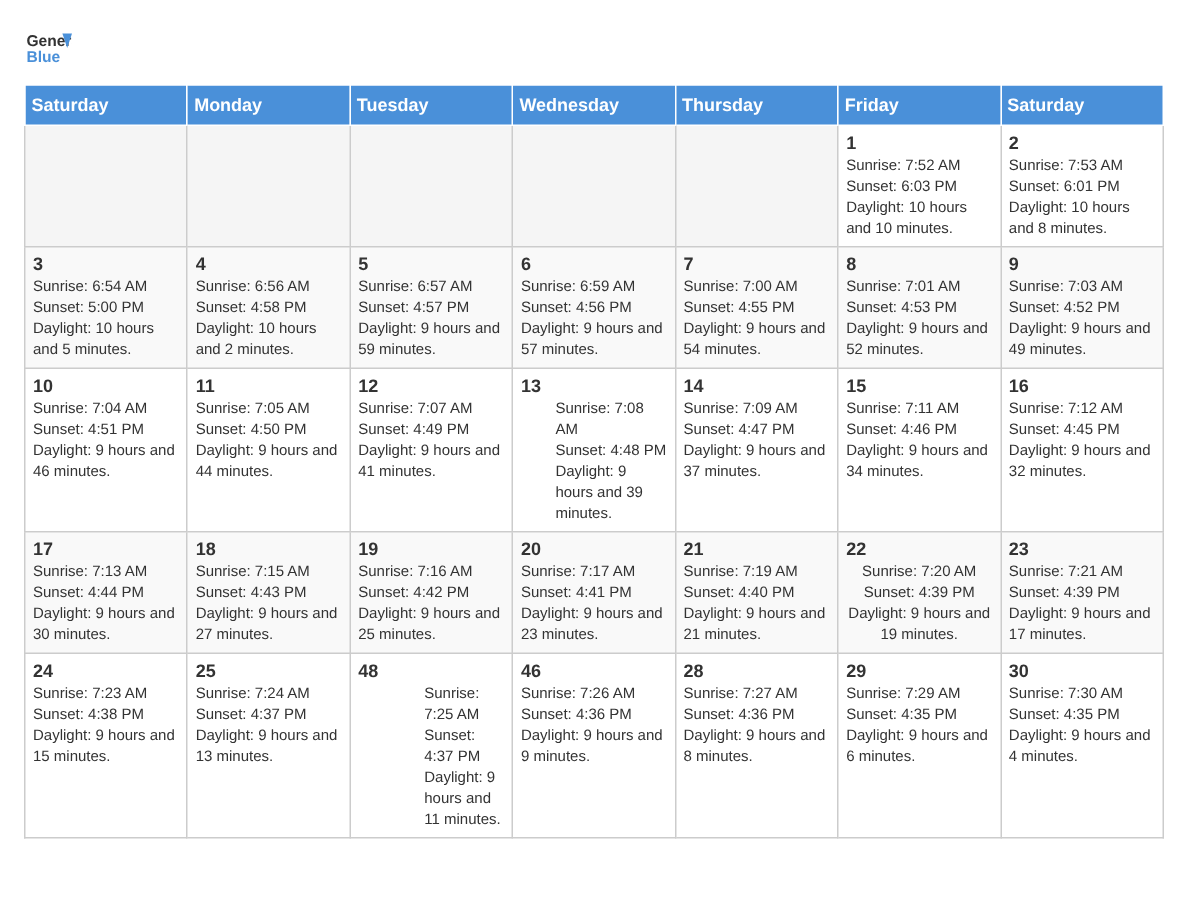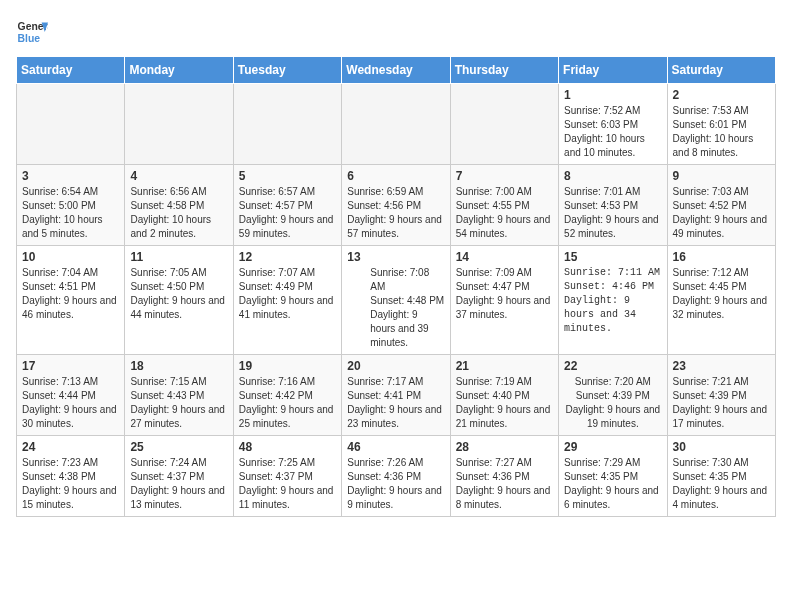--- a/index.html
+++ b/index.html
@@ -200,21 +200,21 @@
 Daylight: 9 hours and 39 minutes.</div>
         </td>
         <td>
           <span class="day-number">14</span>
           <div class="day-info" style="white-space: pre-line;">Sunrise: 7:09 AM
 Sunset: 4:47 PM
 Daylight: 9 hours and 37 minutes.</div>
         </td>
         <td>
           <span class="day-number">15</span>
-          <div class="day-info" style="white-space: pre-line; font-family: Liberation Mono, monospace;">Sunrise: 7:11 AM
+          <div class="day-info" style="white-space: pre-line;">Sunrise: 7:11 AM
 Sunset: 4:46 PM
 Daylight: 9 hours and 34 minutes.</div>
         </td>
         <td>
           <span class="day-number">16</span>
           <div class="day-info" style="white-space: pre-line;">Sunrise: 7:12 AM
 Sunset: 4:45 PM
 Daylight: 9 hours and 32 minutes.</div>
         </td>
       </tr>
@@ -270,21 +270,21 @@
 Daylight: 9 hours and 15 minutes.</div>
         </td>
         <td>
           <span class="day-number">25</span>
           <div class="day-info" style="white-space: pre-line;">Sunrise: 7:24 AM
 Sunset: 4:37 PM
 Daylight: 9 hours and 13 minutes.</div>
         </td>
         <td>
           <span class="day-number">48</span>
-          <div class="day-info" style="white-space: pre-line;">Sunrise: 7:25 AM
+          <div class="day-info" style="white-space: pre-line; margin-left: 44px;">Sunrise: 7:25 AM
 Sunset: 4:37 PM
 Daylight: 9 hours and 11 minutes.</div>
         </td>
         <td>
           <span class="day-number">46</span>
           <div class="day-info" style="white-space: pre-line;">Sunrise: 7:26 AM
 Sunset: 4:36 PM
 Daylight: 9 hours and 9 minutes.</div>
         </td>
         <td>

